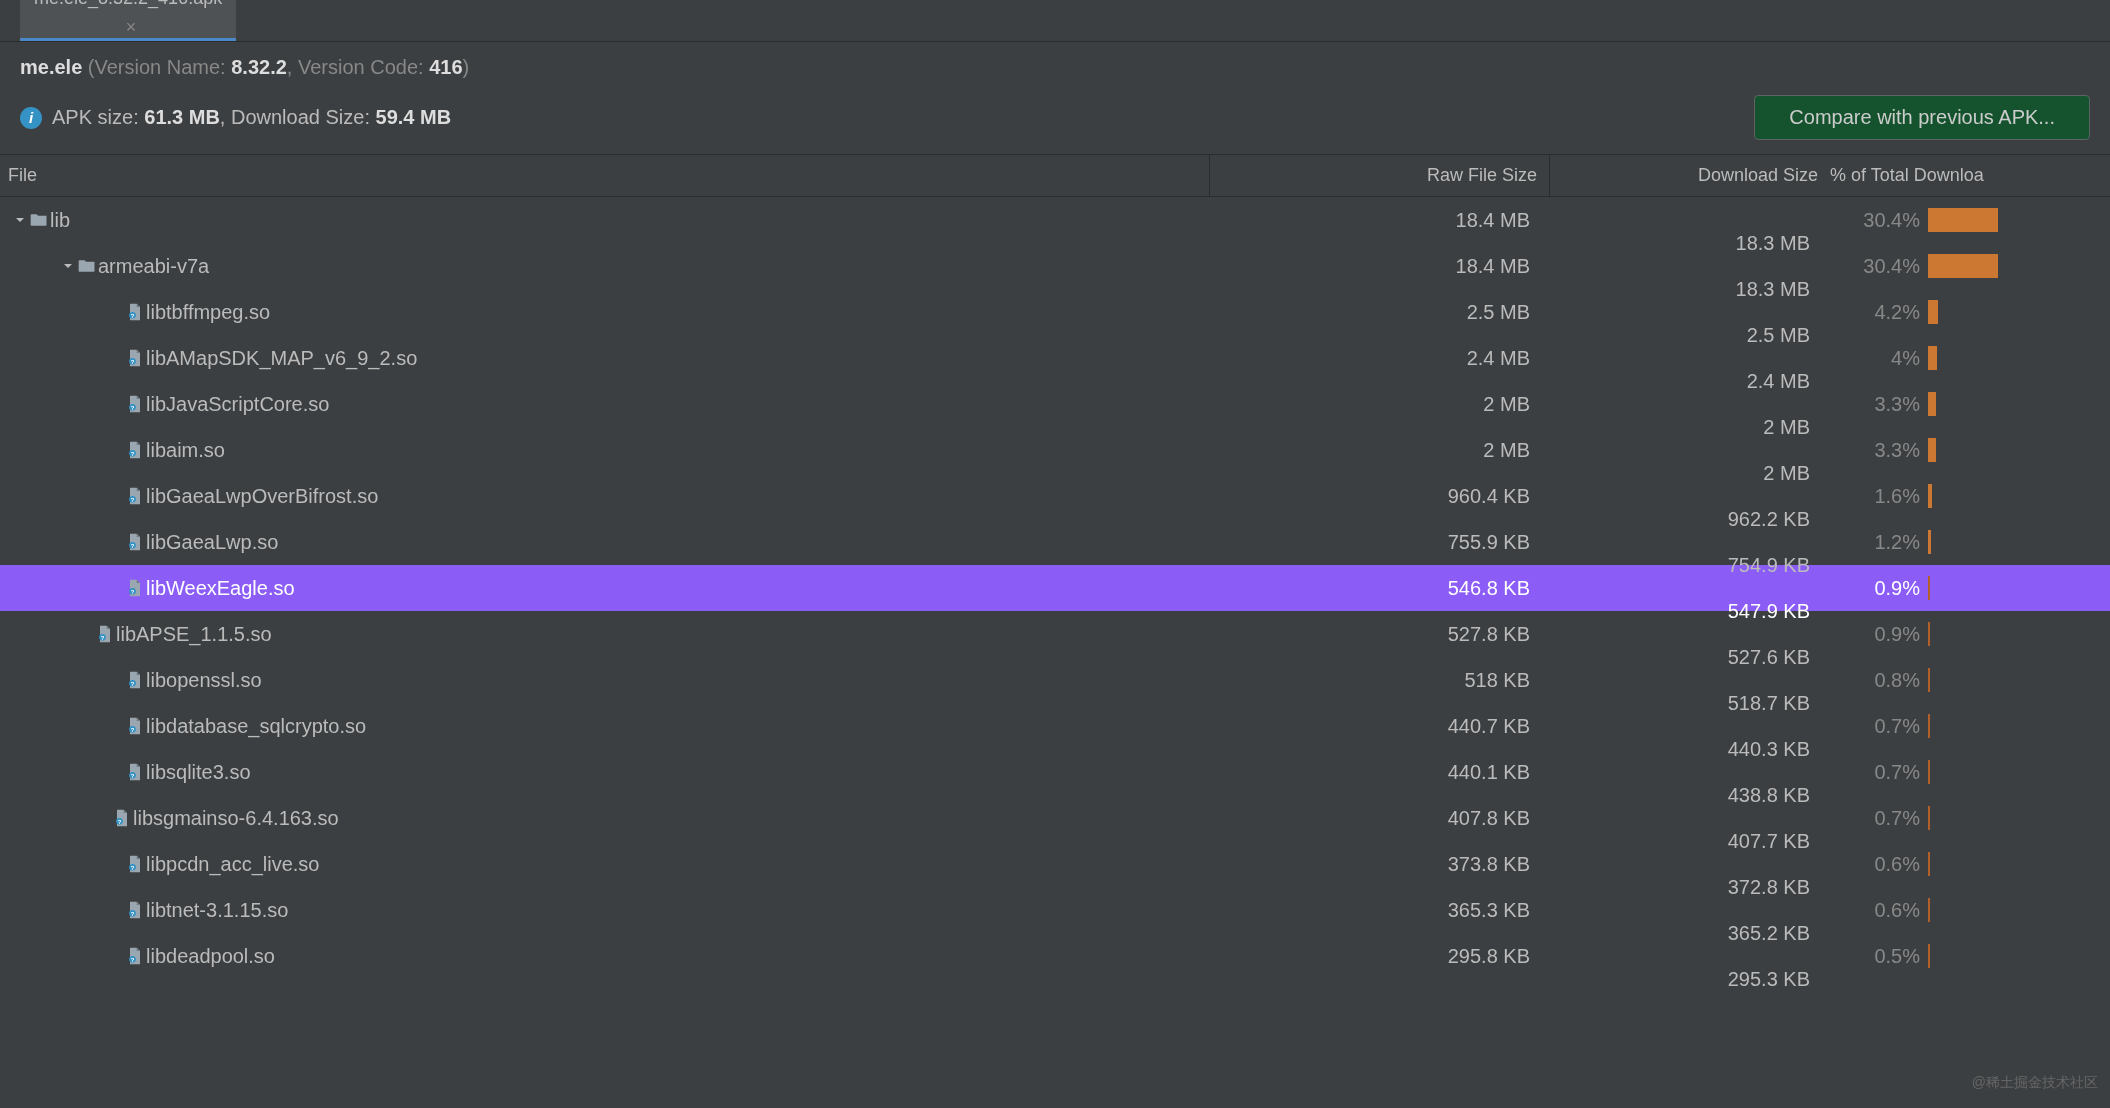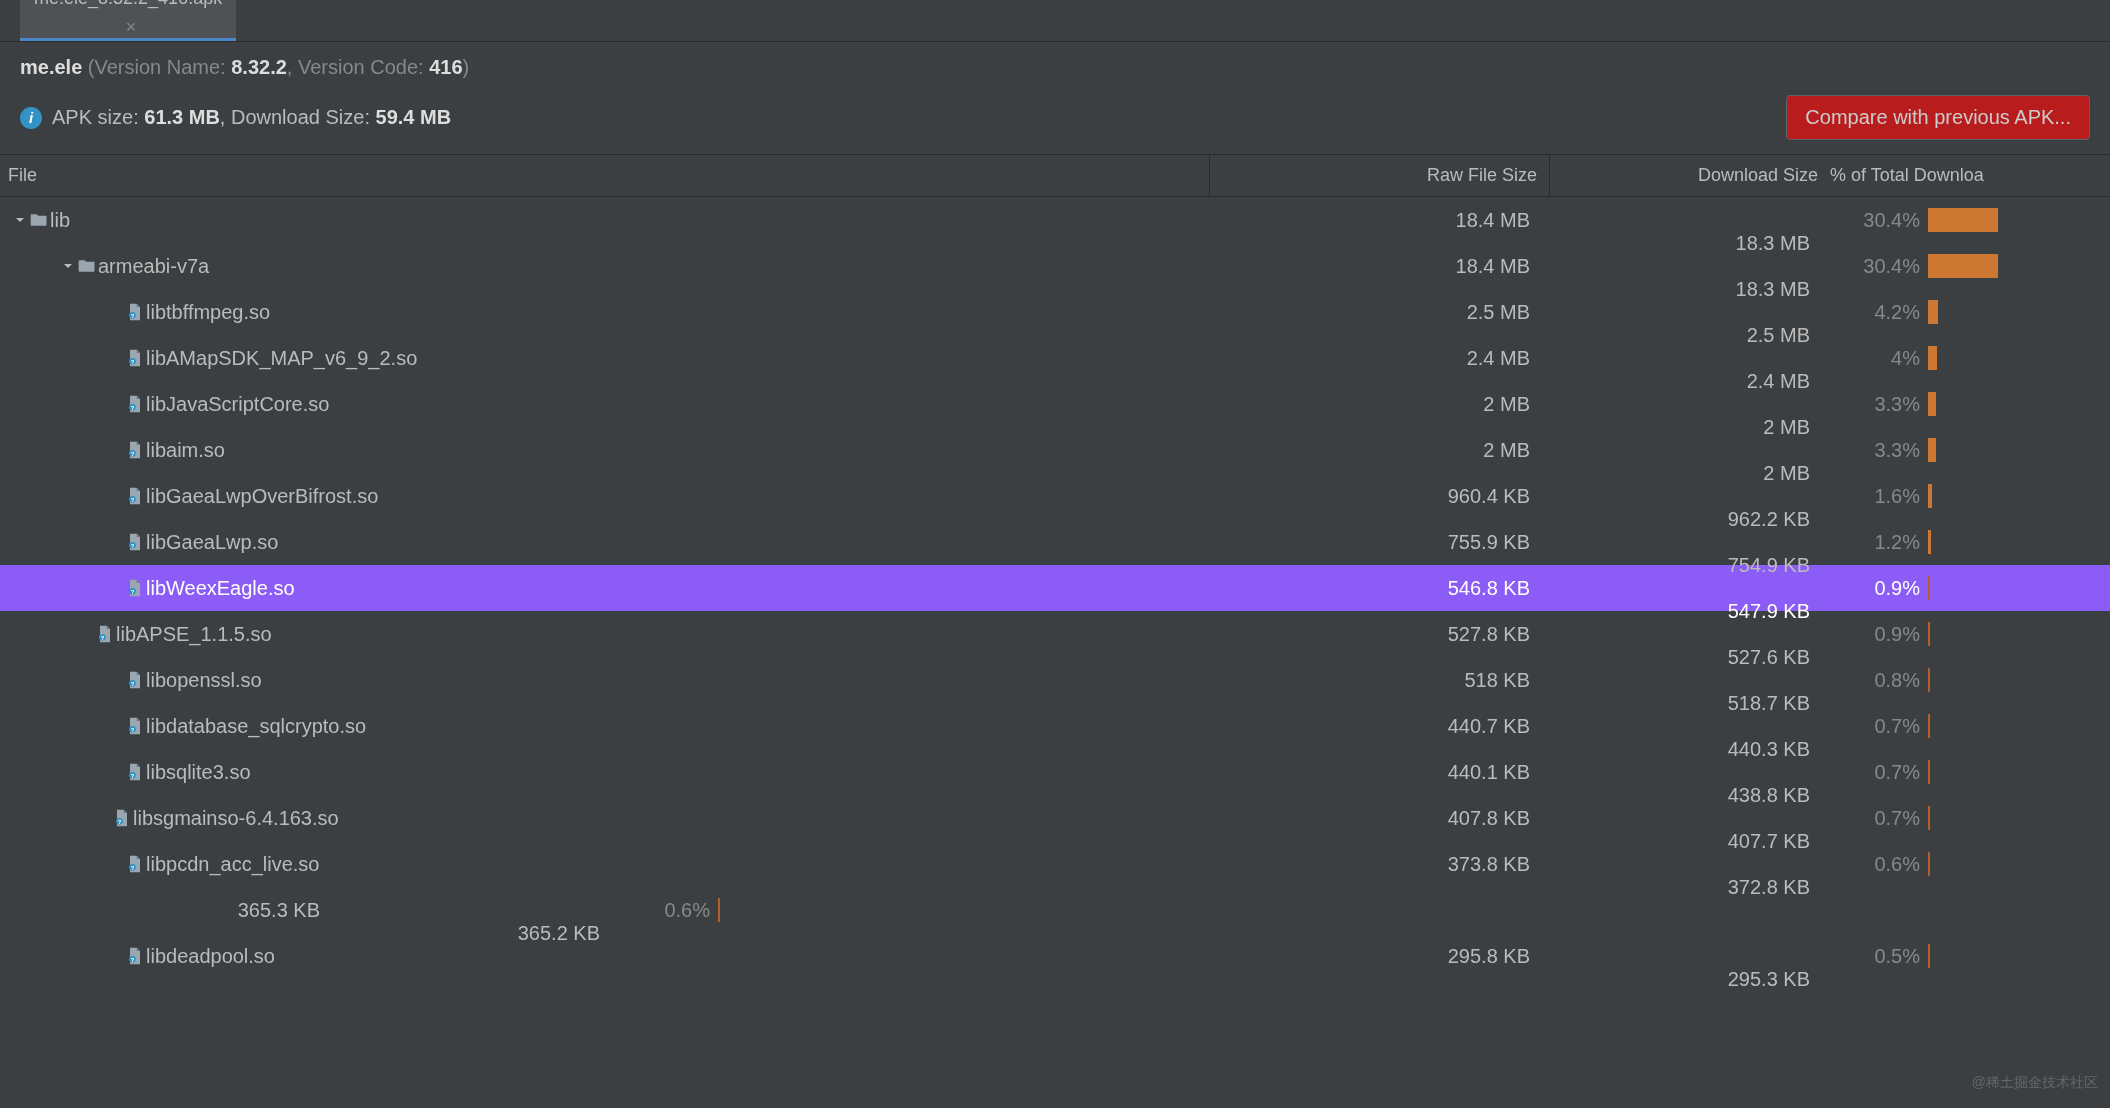--- a/index.html
+++ b/index.html
@@ -57,24 +57,24 @@
   color: #bbb;
 }
 .sz-val { font-weight: bold; color: #ddd; }
 .info-icon {
   width: 22px; height: 22px; border-radius: 50%;
   background: #3592c4; color: #fff;
   display: inline-flex; align-items: center; justify-content: center;
   font-weight: bold; font-size: 15px; font-style: italic;
 }
 .compare-btn {
-  background: #b91c1c;
+  background: #14532d;
   border: 1px solid #5e6366;
   color: #ccc;
-  padding: 10px 18px;
+  padding: 10px 34px;
   font-size: 20px;
   border-radius: 4px;
   cursor: pointer;
 }
 .thead {
   display: flex;
   border-top: 1px solid #2b2b2b;
   border-bottom: 1px solid #2b2b2b;
   background: #3c3f41;
   font-size: 18px;
@@ -501,20 +501,32 @@
       <div class="cell-raw">373.8 KB</div>
       <div class="cell-dl">372.8 KB</div>
       <div class="cell-pct">
         <span class="pct-text">0.6%</span>
         <span class="pct-bar-wrap">
           <div class="pct-bar lt1"></div>
         </span>
       </div>
     </div>
     <div class="row">
+      <div class="cell-file" style="padding-left: 108px;">
+        <span style="width: 16px;"></span>
+        <span class="file-icon">
+          <svg width="20" height="20" viewBox="0 0 24 24">
+            <path fill="#9aa7b0" d="M6 2h8l4 4v16H6z"></path>
+            <path fill="#6e7a82" d="M14 2v4h4z"></path>
+            <circle cx="9" cy="16" r="4" fill="#3592c4"></circle>
+            <text x="9" y="19" text-anchor="middle" font-size="7" fill="#fff" font-weight="bold">?</text>
+          </svg>
+        </span>
+        <span>libtnet-3.1.15.so</span>
+      </div>
       <div class="cell-raw">365.3 KB</div>
       <div class="cell-dl">365.2 KB</div>
       <div class="cell-pct">
         <span class="pct-text">0.6%</span>
         <span class="pct-bar-wrap">
           <div class="pct-bar lt1"></div>
         </span>
       </div>
     </div>
     <div class="row">

